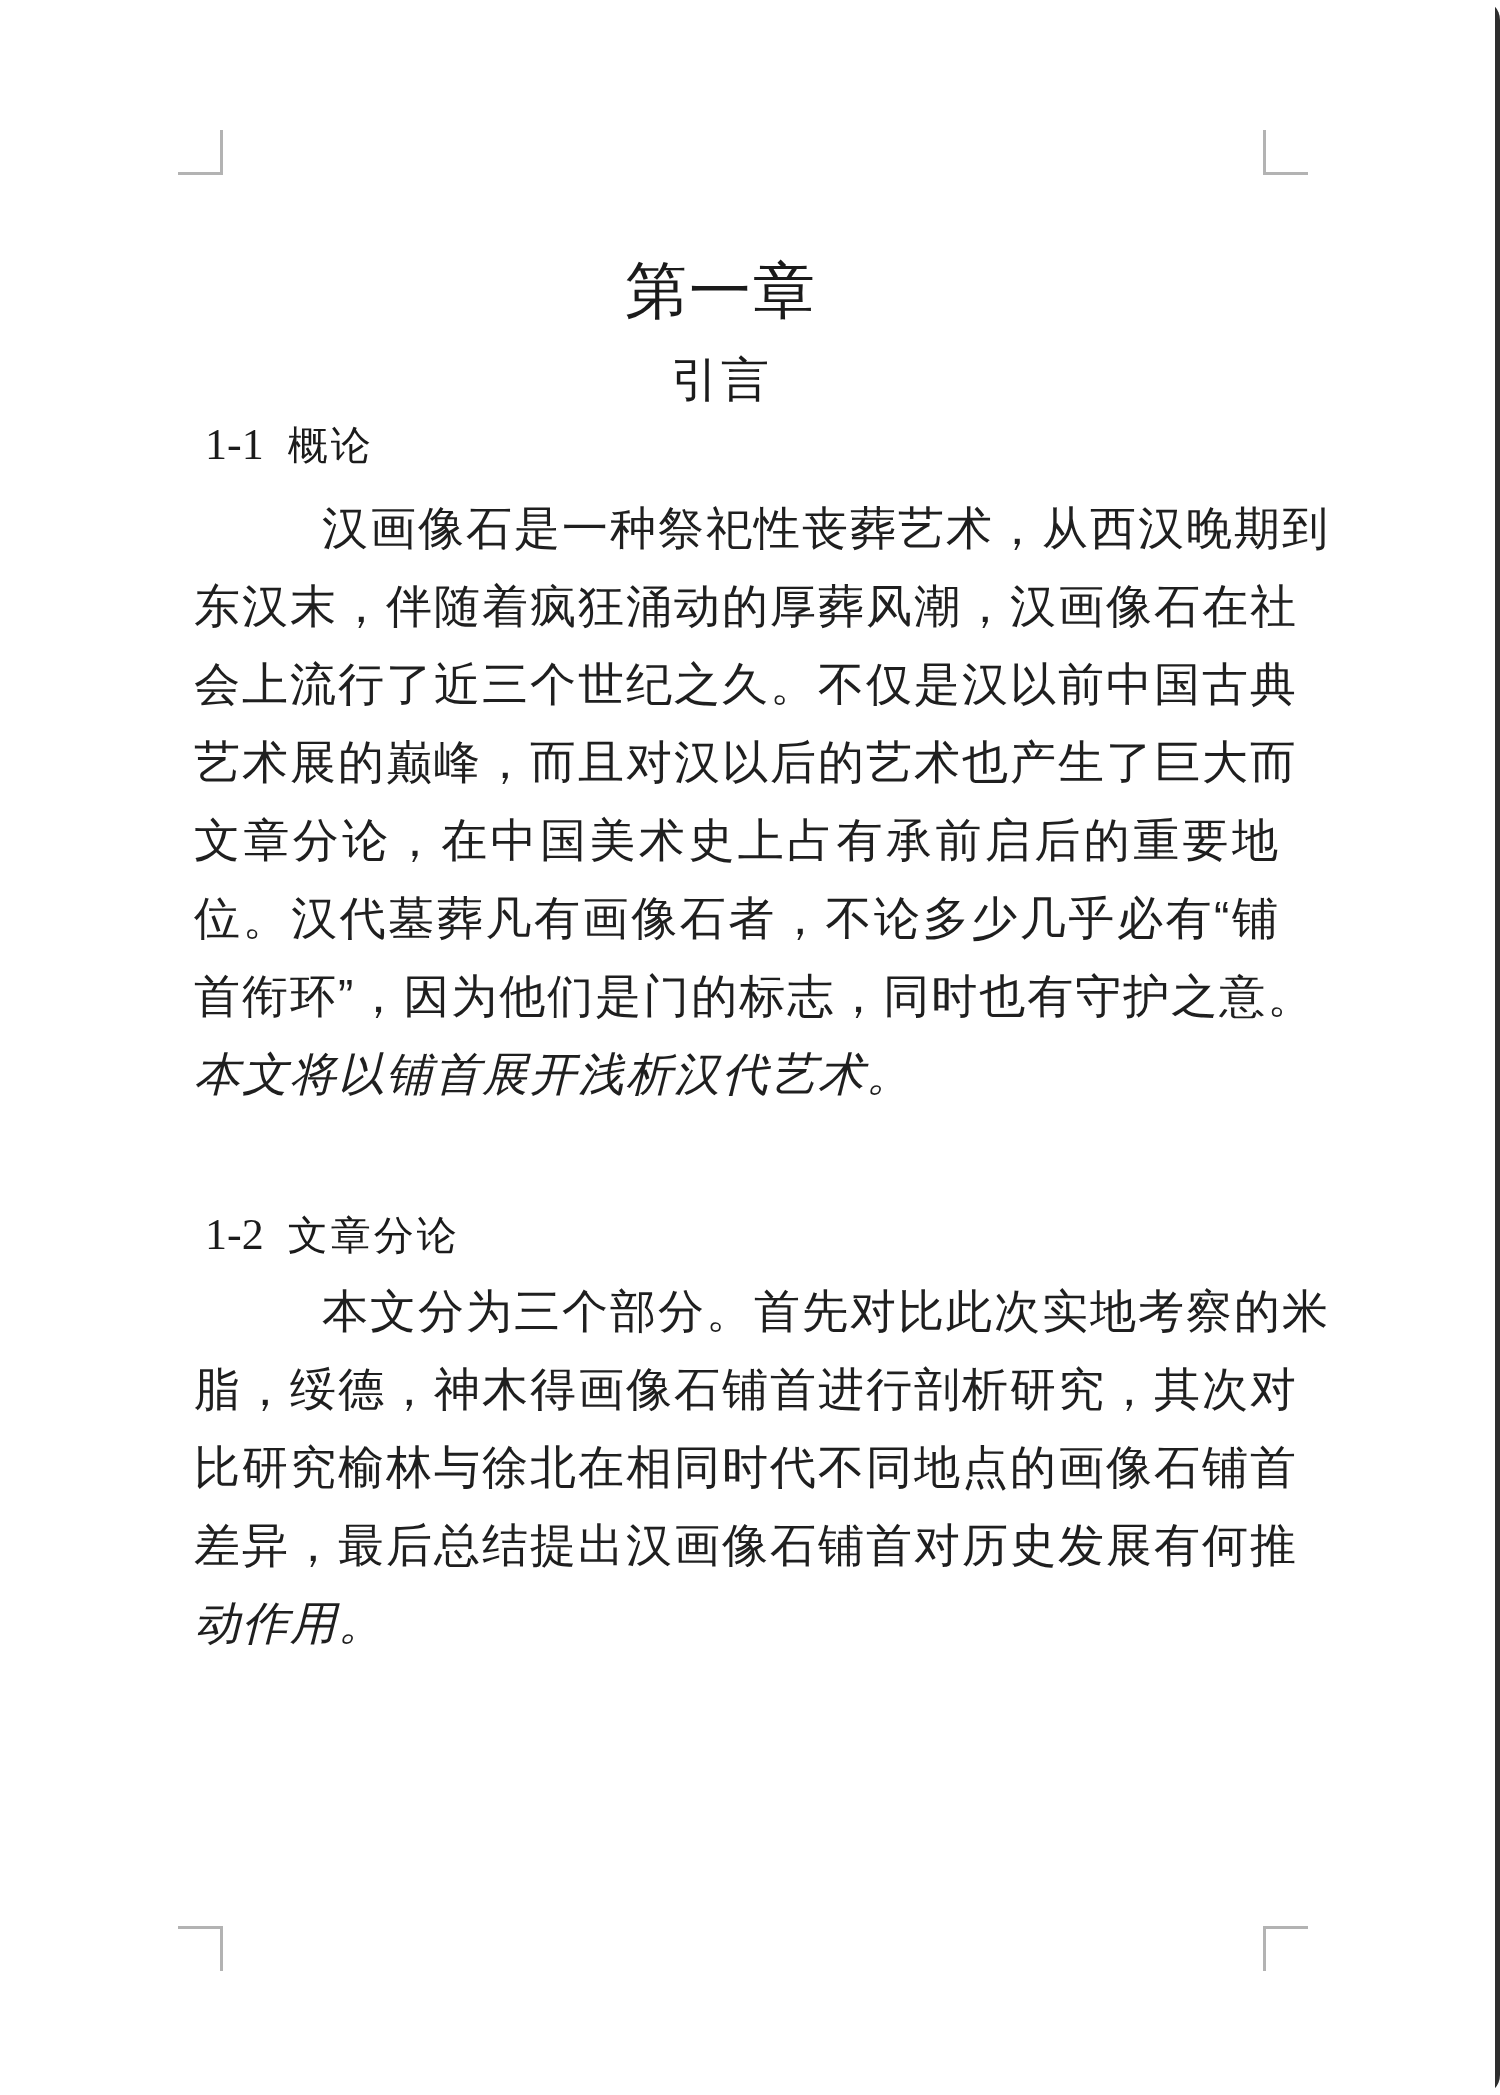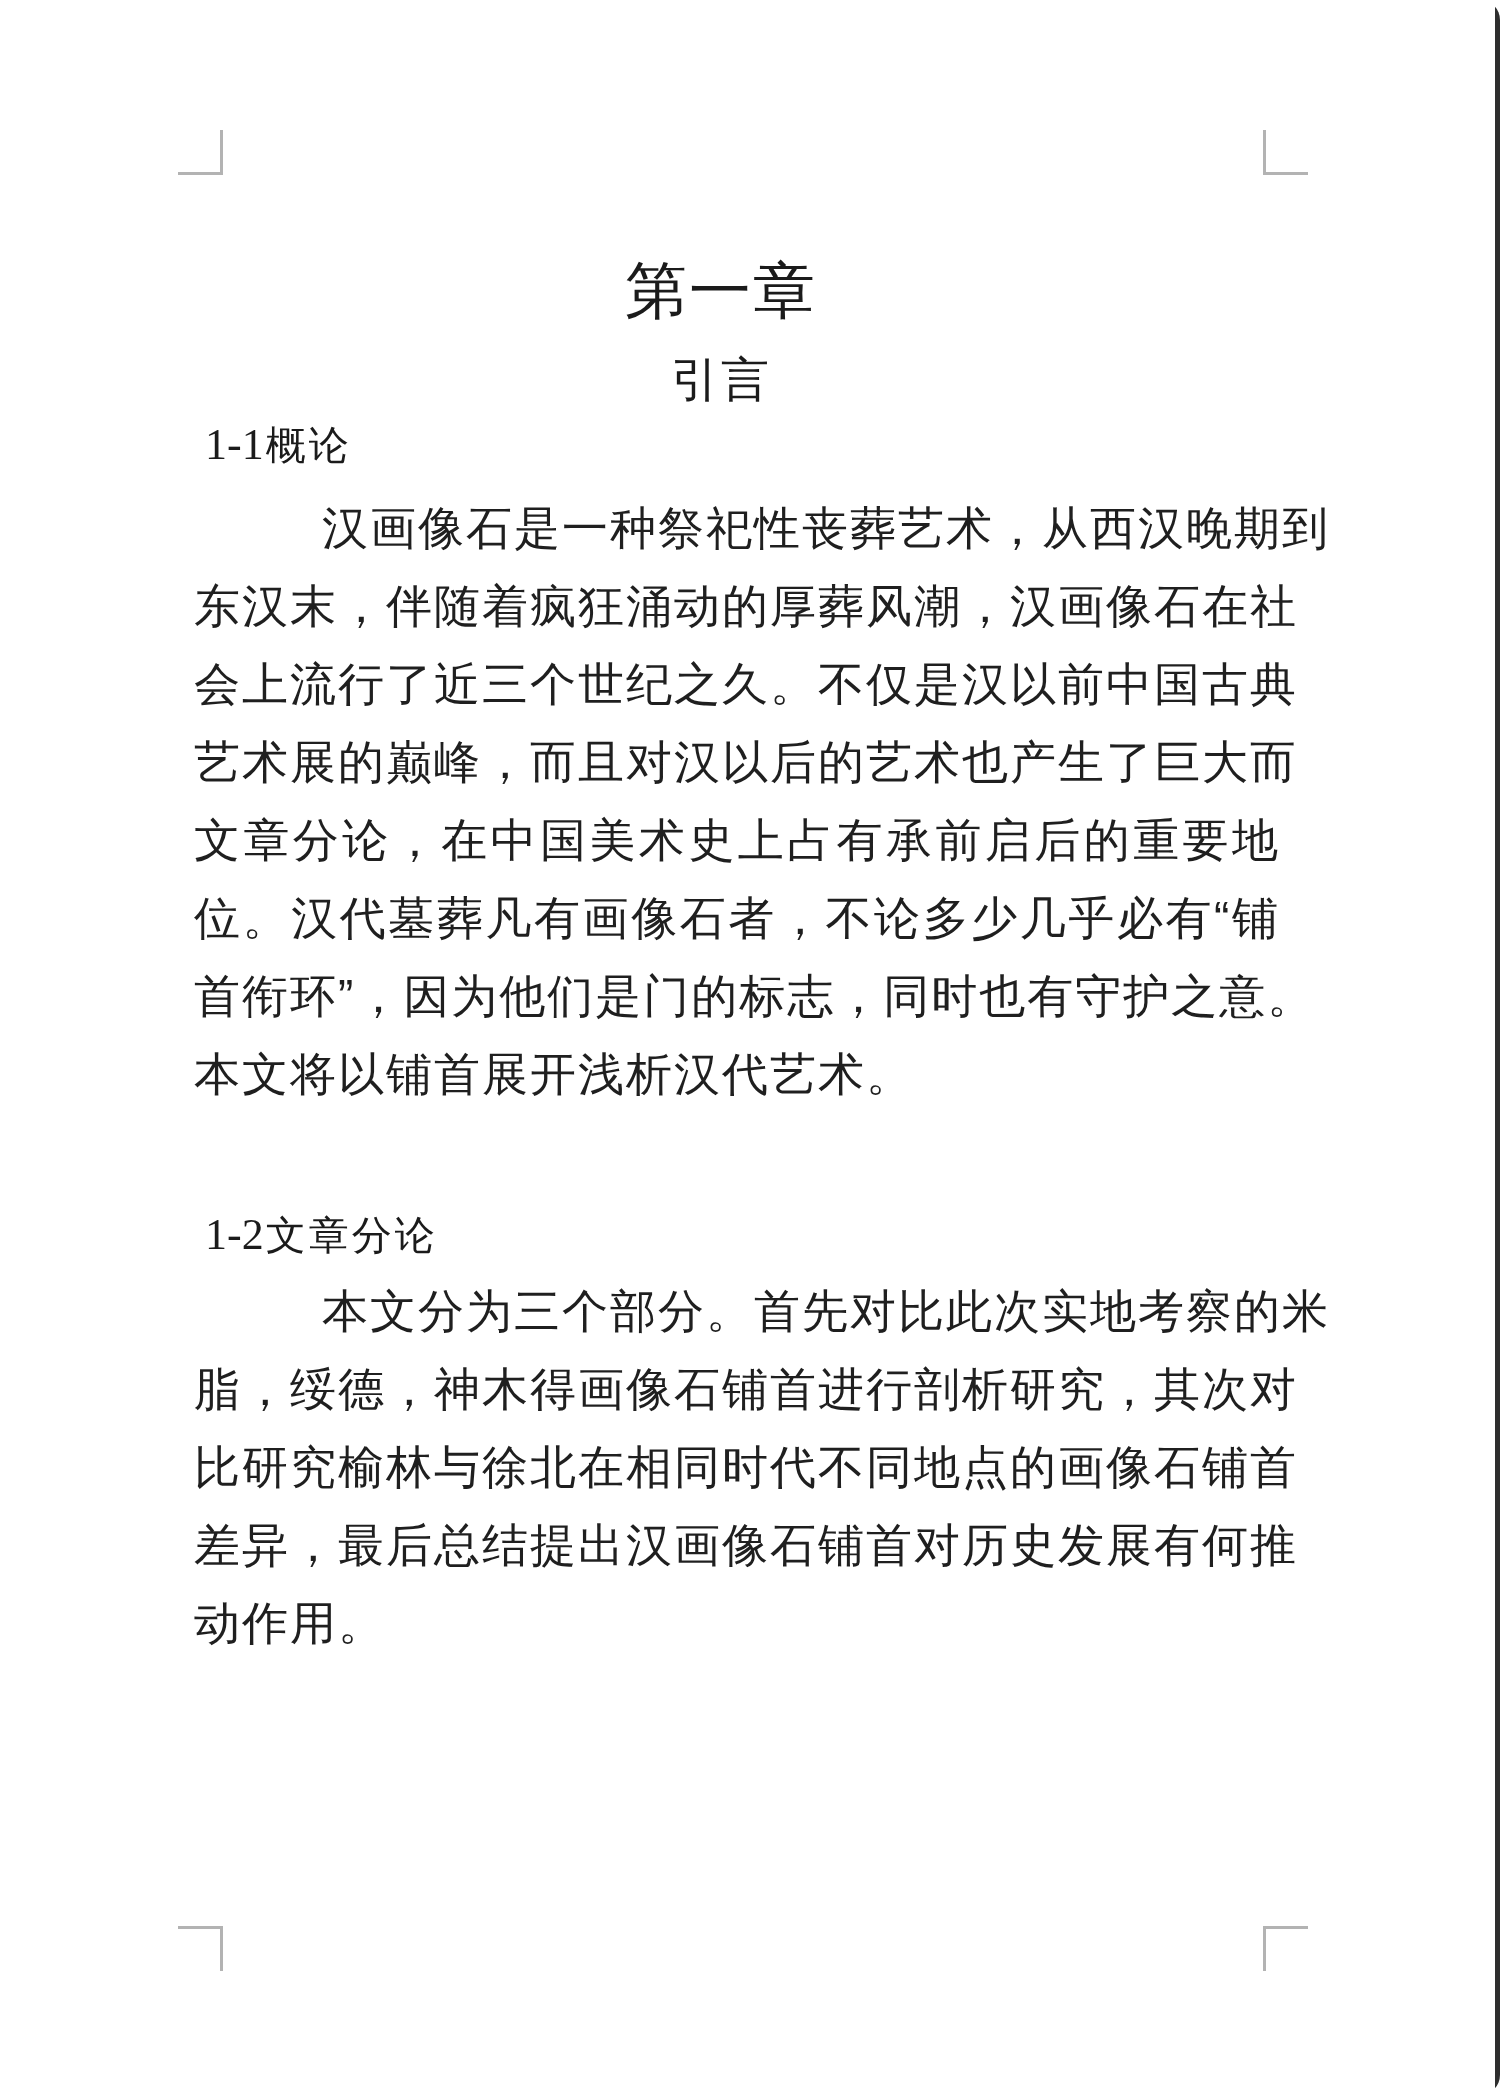--- a/index.html
+++ b/index.html
@@ -59,21 +59,21 @@
     line-height: 56px;
     letter-spacing: 2px;
     color: #1b1b1b;
   }
   
   .section-heading {
     position: absolute;
     left: 205px;
     display: flex;
     align-items: baseline;
-    gap: 2px;
+    gap: 24px;
     color: #1b1b1b;
   }
   .section-heading .num {
     font-family: "Liberation Serif", serif;
     font-size: 44px;
     line-height: 54px;
   }
   .section-heading .ttl {
     font-size: 40px;
     line-height: 58px;
@@ -93,21 +93,21 @@
   }
   .para-1 { top: 489px; }
   .para-2 { top: 1272px; }
   .line {
     height: 78px;
     text-align: justify;
     text-align-last: justify;
     white-space: nowrap;
   }
   .line.first { text-indent: 128px; }
-  .line.last  { text-align: left; text-align-last: left; }
+  .line.last  { text-align: left; text-align-last: left; font-style: italic; }
 </style>
 </head>
 <body>
 
 <div class="screen">
 
   <div class="crop crop-tl"></div>
   <div class="crop crop-tr"></div>
   <div class="crop crop-bl"></div>
   <div class="crop crop-br"></div>

